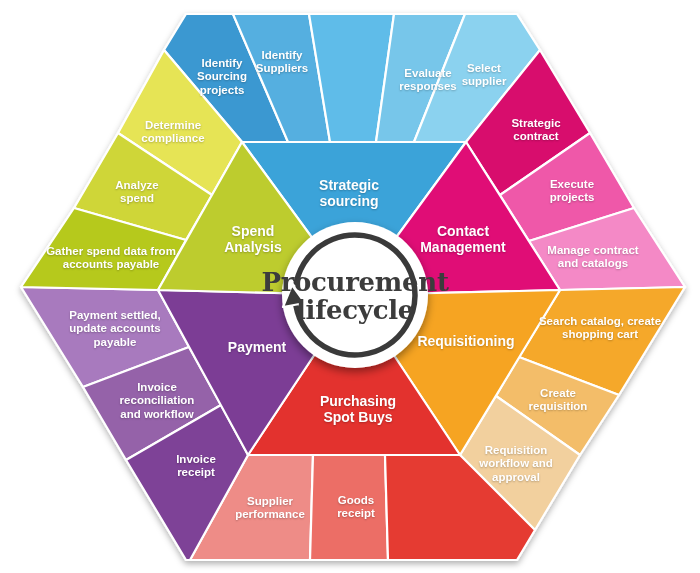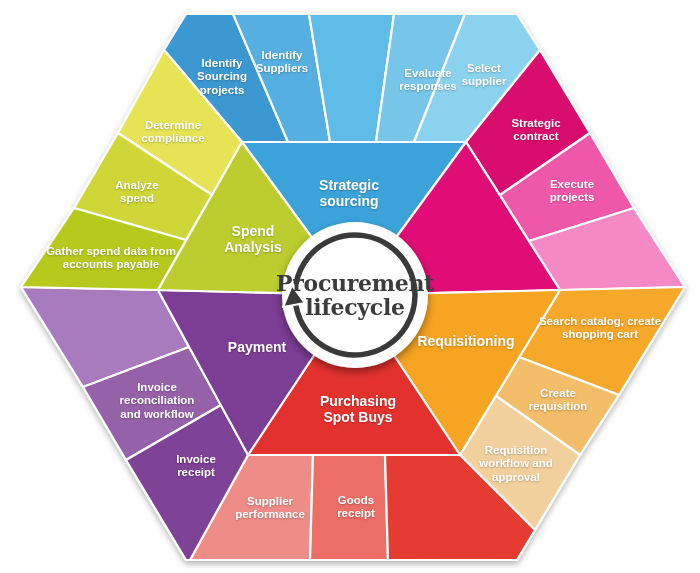--- a/index.html
+++ b/index.html
@@ -5,21 +5,21 @@
   html,body{margin:0;padding:0;background:#ffffff;}
   #stage{position:relative;width:700px;height:573px;overflow:hidden;
          font-family:"Liberation Sans",sans-serif;}
   #stage svg{position:absolute;left:0;top:0;}
   .lbl{position:absolute;transform:translate(-50%,-50%);
        color:#ffffff;font-weight:bold;font-size:11.5px;line-height:1.16;
        text-align:center;white-space:pre;
        text-shadow:0 1px 2px rgba(0,0,0,0.25);pointer-events:none;}
   .lbl.inner{font-size:14px;line-height:1.15;}
   .lbl.title{color:#3c3c3c;font-family:"DejaVu Serif","Liberation Serif",serif;
-             font-size:22px;line-height:1.08;text-shadow:none;letter-spacing:-0.3px;}
+             font-size:26px;line-height:1.08;text-shadow:none;letter-spacing:-0.3px;}
   polygon{stroke:#ffffff;stroke-width:2.2;stroke-linejoin:round;}
 </style>
 </head>
 <body>
 
 <div id="stage">
   <svg width="700" height="573" viewBox="0 0 700 573">
     <defs>
       <filter id="hexShadow" x="-6%" y="-6%" width="112%" height="114%">
         <feDropShadow dx="0" dy="3" stdDeviation="3" flood-color="#000000" flood-opacity="0.30"></feDropShadow>
@@ -79,49 +79,56 @@
 Suppliers</div>
   <div class="lbl" style="left:428px;top:80px">Evaluate
 responses</div>
   <div class="lbl" style="left:484px;top:75px">Select
 supplier</div>
 
   <div class="lbl" style="left:536px;top:130px">Strategic
 contract</div>
   <div class="lbl" style="left:572px;top:191px">Execute
 projects</div>
+  <div class="lbl" style="left:593px;top:257px">Manage contract
+and catalogs</div>
 
   <div class="lbl" style="left:600px;top:328px">Search catalog, create
 shopping cart</div>
   <div class="lbl" style="left:558px;top:400px">Create
 requisition</div>
   <div class="lbl" style="left:516px;top:464px">Requisition
 workflow and
 approval</div>
 
   <div class="lbl" style="left:270px;top:508px">Supplier
 performance</div>
   <div class="lbl" style="left:356px;top:507px">Goods
 receipt</div>
 
+  <div class="lbl" style="left:115px;top:329px">Payment settled,
+update accounts
+payable</div>
   <div class="lbl" style="left:157px;top:401px">Invoice
 reconciliation
 and workflow</div>
   <div class="lbl" style="left:196px;top:466px">Invoice
 receipt</div>
 
   <div class="lbl" style="left:173px;top:132px">Determine
 compliance</div>
   <div class="lbl" style="left:137px;top:192px">Analyze
 spend</div>
   <div class="lbl" style="left:111px;top:258px">Gather spend data from
 accounts payable</div>
 
   <div class="lbl inner" style="left:349px;top:193px">Strategic
 sourcing</div>
+  <div class="lbl inner" style="left:463px;top:239px">Contact
+Management</div>
   <div class="lbl inner" style="left:466px;top:341px">Requisitioning</div>
   <div class="lbl inner" style="left:358px;top:409px">Purchasing
 Spot Buys</div>
   <div class="lbl inner" style="left:257px;top:347px">Payment</div>
   <div class="lbl inner" style="left:253px;top:239px">Spend
 Analysis</div>
 
   <div class="lbl title" style="left:355px;top:296px">Procurement
 lifecycle</div>
 </div>

